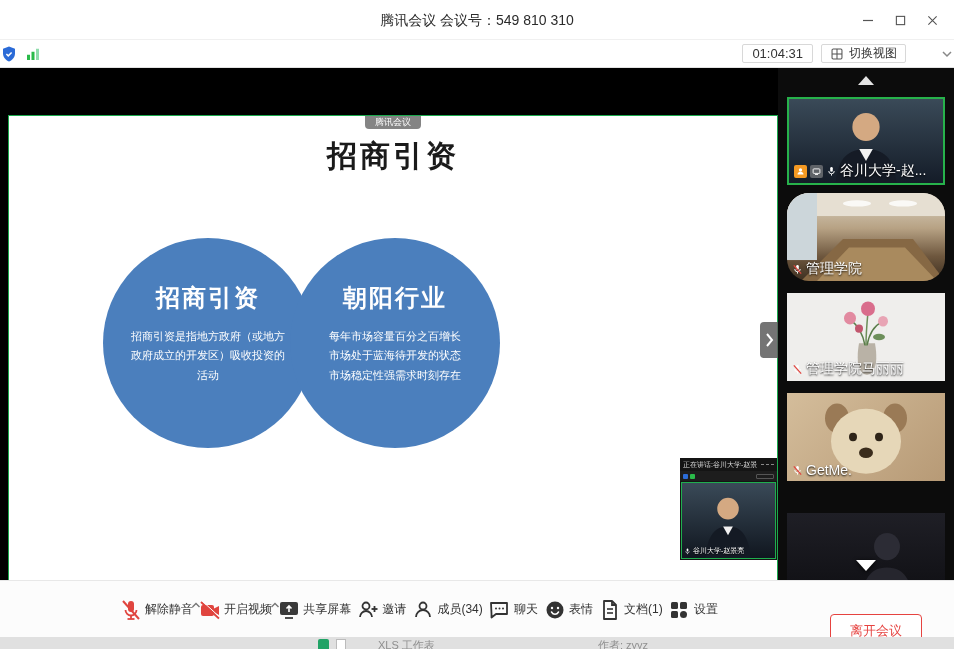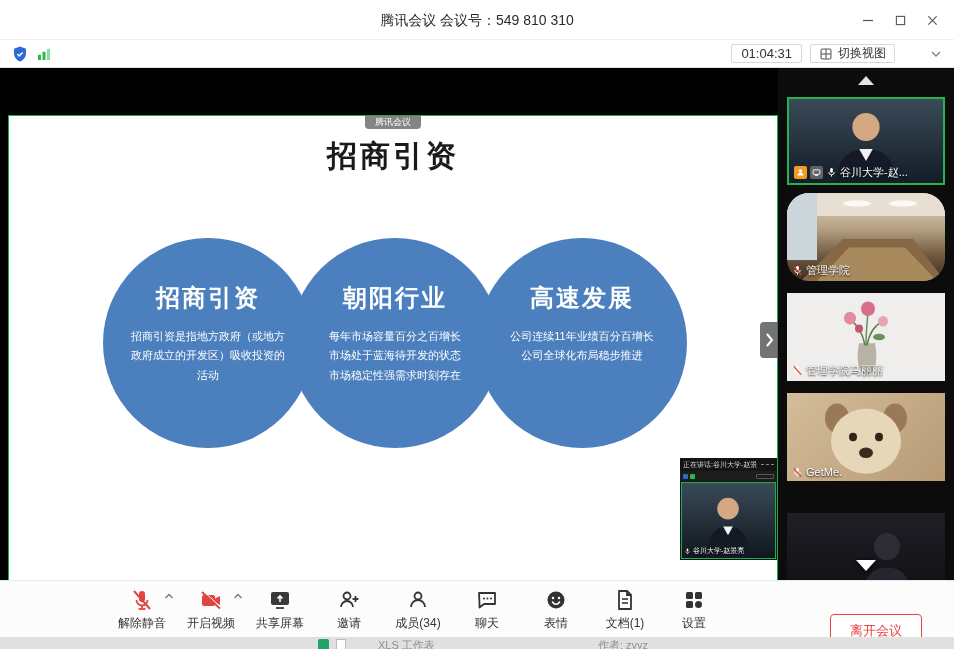--- a/index.html
+++ b/index.html
@@ -6,21 +6,21 @@
   body { background:#555; font-family:"Liberation Sans","DejaVu Sans",sans-serif; }
   .app { position:relative; width:954px; height:649px; background:#000; overflow:hidden; }
 
   
   .titlebar { position:absolute; left:0; top:0; width:954px; height:40px; background:#fff; border-bottom:1px solid #f0f0f0; z-index:20; }
   .titlebar-title { position:absolute; left:0; right:0; top:0; height:40px; line-height:40px; text-align:center; font-size:14px; color:#2b2b2b; }
   .win-controls { position:absolute; right:6px; top:0; height:40px; display:flex; align-items:center; }
   .win-btn { width:32px; height:40px; display:flex; align-items:center; justify-content:center; cursor:default; }
 
   
-  .topbar { position:absolute; left:0; top:40px; width:954px; height:28px; background:#fff; border-bottom:1px solid #e2e2e2; display:flex; align-items:center; padding:0 11px; z-index:20; }
+  .topbar { position:absolute; left:0; top:40px; width:954px; height:28px; background:#fff; border-bottom:1px solid #e2e2e2; display:flex; align-items:center; padding:0 0; z-index:20; }
   .topbar .ic { width:18px; height:18px; margin-right:6px; display:inline-flex; }
   .topbar-right { margin-left:auto; display:flex; align-items:center; gap:8px; }
   .timer-box { border:1px solid #d8d8d8; border-radius:2px; padding:1px 9px; font-size:13px; color:#333; height:19px; line-height:16px; }
   .switchview-btn { border:1px solid #d8d8d8; border-radius:2px; padding:1px 8px; display:flex; align-items:center; gap:5px; font-size:12px; color:#333; height:19px; }
   .chev-dn { width:14px; height:14px; display:inline-flex; margin-left:26px; }
 
   
   .stage { position:absolute; left:0; top:68px; width:778px; height:512px; background:#000; overflow:hidden; }
   .slide { position:absolute; left:8px; top:47px; width:770px; height:542px; background:#fff; border:1px solid #1aa84c; }
   .wm-tag { position:absolute; left:50%; top:0; transform:translateX(-50%); background:rgba(110,110,110,.85); color:#fff; font-size:9px; line-height:13px; padding:0 10px; border-radius:0 0 4px 4px; }
@@ -51,29 +51,29 @@
   .scroll-down { position:absolute; left:0; width:176px; top:492px; height:16px; display:flex; justify-content:center; z-index:5; }
   .tri-down { width:0; height:0; border-left:10px solid transparent; border-right:10px solid transparent; border-top:11px solid #fff; filter:drop-shadow(0 1px 2px #000); }
   .tile { position:absolute; left:9px; width:158px; height:88px; background:#222; overflow:hidden; }
   .tile svg.art { position:absolute; left:0; top:0; width:100%; height:100%; }
   .t1 { top:29px; border:2px solid #27b24b; background:linear-gradient(180deg,#3a4a58,#141c28); }
   .t2 { top:125px; background:linear-gradient(180deg,#ddd5c6 0%,#b7a284 40%,#6e573e 72%,#3c2e20 100%);border-radius:22px; }
   .t3 { top:225px; background:#efeeec; }
   .t4 { top:325px; background:linear-gradient(135deg,#d4bd9b,#b79a76); }
   .t5 { top:445px; background:linear-gradient(180deg,#1f1f26,#0e0e12); }
   .tile-label { position:absolute; left:5px; bottom:3px; display:flex; align-items:center; gap:3px; z-index:2; }
-  .tname { color:#fff; font-size:11px; text-shadow:0 1px 2px #000; white-space:nowrap; }
+  .tname { color:#fff; font-size:14px; text-shadow:0 1px 2px #000; white-space:nowrap; }
   .badge { width:13px; height:13px; border-radius:2px; display:inline-flex; align-items:center; justify-content:center; }
   .badge.orange { background:#f59a23; }
   .badge.dark { background:#5f6368; }
 
   
   .bottombar { position:absolute; left:0; top:580px; width:954px; height:57px; background:#fcfcfc; border-top:1px solid #e8e8e8; z-index:30; }
   .tb-items { position:absolute; left:118px; top:0; width:600px; height:57px; display:flex; justify-content:space-between; align-items:center; }
-  .tb-item { position:relative; display:flex; flex-direction:column; align-items:center; gap:2px; min-width:48px; cursor:default; }
+  .tb-item { position:relative; display:flex; flex-direction:row; align-items:center; gap:2px; min-width:48px; cursor:default; }
   .tb-ico { width:25px; height:25px; display:flex; align-items:center; justify-content:center; }
   .tb-label { font-size:12px; color:#333; white-space:nowrap; }
   .tb-chev { position:absolute; right:-8px; top:4px; width:10px; height:8px; display:flex; }
   .leave-btn { position:absolute; right:32px; top:12px; width:92px; height:33px; line-height:31px; text-align:center; border:1px solid #e64340; border-radius:4px; color:#e64340; font-size:13px; background:#fff;margin-top:21px; }
 
   
   .underlay { position:absolute; left:0; top:637px; width:954px; height:12px; background:#e0e0e0; overflow:hidden; z-index:40; }
   .xls-ico { position:absolute; left:318px; top:2px; width:11px; height:13px; background:#21a366; border-radius:2px; }
   .sheet-ico { position:absolute; left:336px; top:2px; width:10px; height:13px; background:#fff; border:1px solid #bbb; }
   .u-text { position:absolute; top:0px; font-size:11px; line-height:16px; color:#8f8f8f; white-space:nowrap; }
@@ -145,25 +145,20 @@
       <div class="circle c1">
         <div class="circle-h">招商引资</div>
         <div class="circle-b">招商引资是指地方政府（或地方政府成立的开发区）吸收投资的活动</div>
       </div>
       <div class="circle c2">
         <div class="circle-h">朝阳行业</div>
         <div class="circle-b">每年市场容量百分之百增长
 市场处于蓝海待开发的状态
 市场稳定性强需求时刻存在</div>
       </div>
-      <div class="circle c3">
-        <div class="circle-h">高速发展</div>
-        <div class="circle-b">公司连续11年业绩百分百增长
-公司全球化布局稳步推进</div>
-      </div>
     </div>
 
     <div class="nav-chev">
       <svg viewBox="0 0 10 16" width="10" height="16">
           <path d="M3 2 L8 8 L3 14" fill="none" stroke="#fff" stroke-width="2"></path>
         </svg>
     </div>
 
     <div class="pip">
       <div class="pip-row1">

